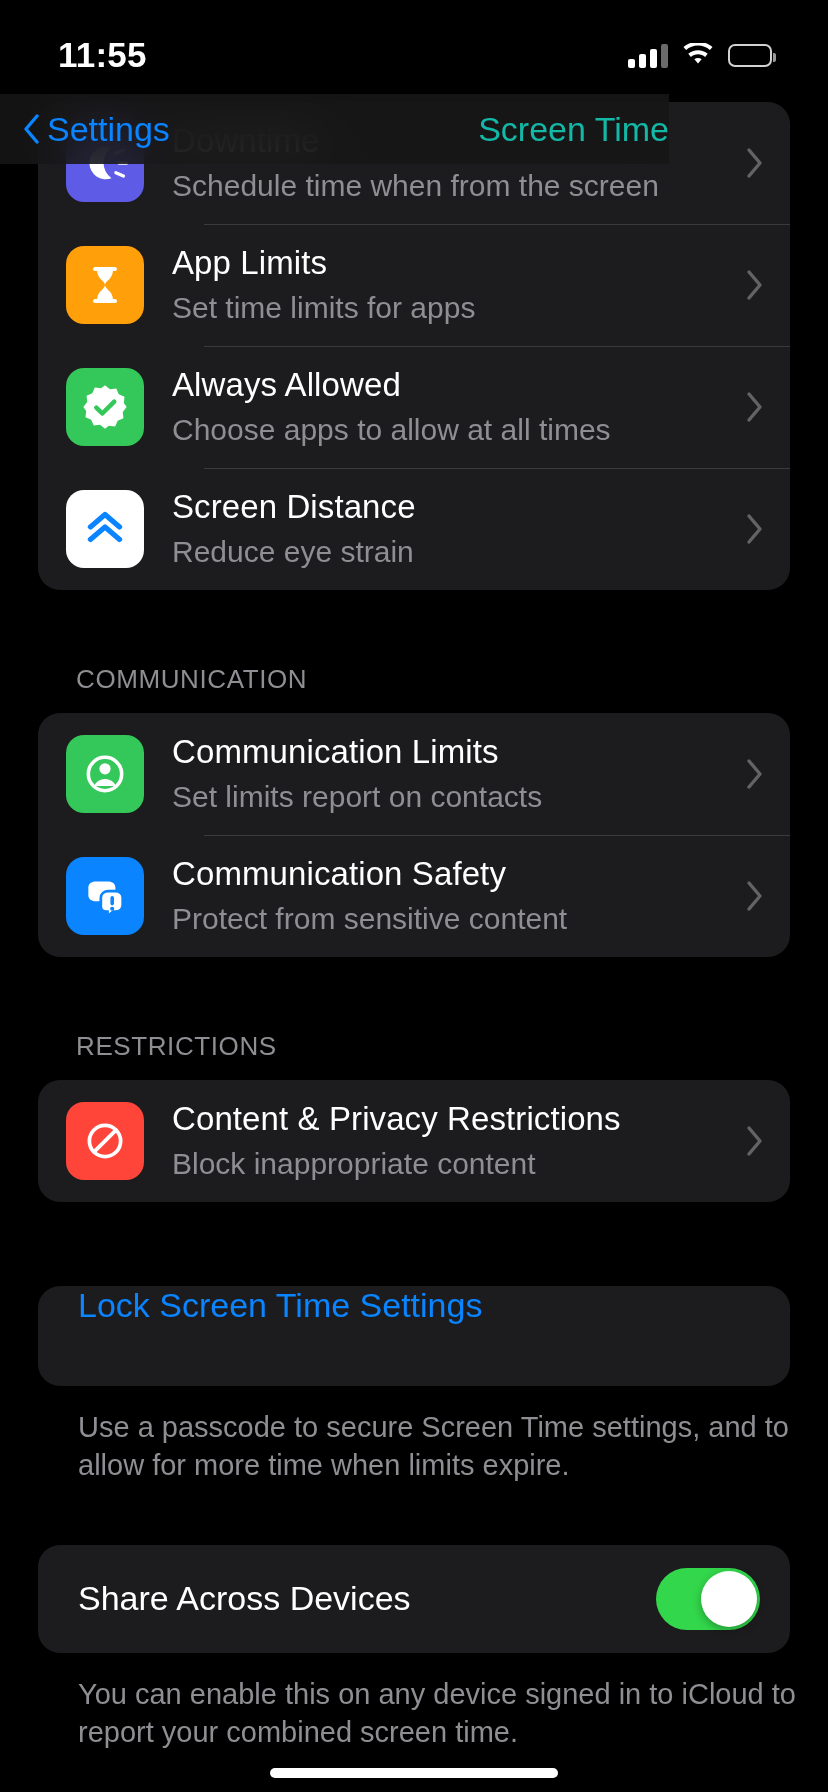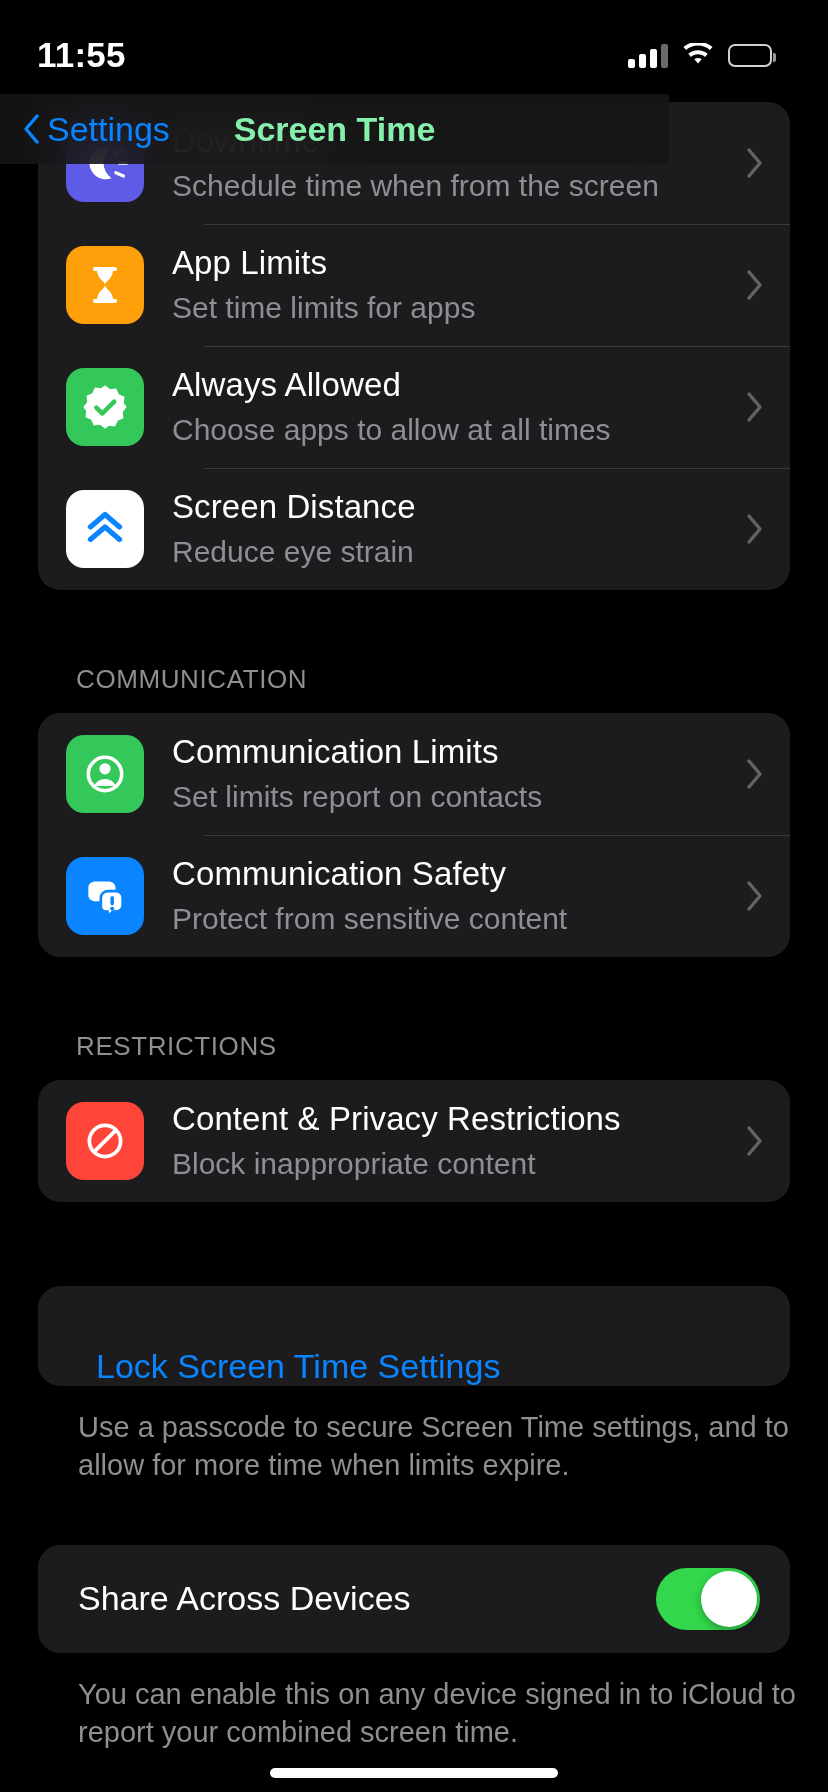--- a/index.html
+++ b/index.html
@@ -9,21 +9,21 @@
     font-family:"Liberation Sans", sans-serif;
     -webkit-font-smoothing:antialiased;
     overflow:hidden;
   }
   .screen { position:relative; width:828px; height:1792px; background:#000; }
 
   
   .statusbar {
     position:absolute; top:0; left:0; width:828px; height:94px;
     display:flex; align-items:center; justify-content:space-between;
-    padding:0 56px 0 37px; z-index:30;
+    padding:0 56px 0 58px; z-index:30;
   }
   .status-time {
     color:#fff; font-size:35px; font-weight:600; letter-spacing:0.2px;
     margin-top:16px;
   }
   .status-right { display:flex; align-items:center; gap:14px; margin-top:16px; }
   .bars { display:flex; align-items:flex-end; gap:4px; height:26px; }
   .bars i { display:block; width:7px; background:#fff; border-radius:2px; }
   .bars i:nth-child(1){ height:9px; }
   .bars i:nth-child(2){ height:14px; }
@@ -43,22 +43,22 @@
     background:rgba(22,22,22,.86);
     backdrop-filter:blur(22px);
     display:flex; align-items:center; z-index:25;
   }
   .nav-back {
     display:flex; align-items:center; gap:7px;
     margin-left:22px; color:#0A84FF; font-size:34px; cursor:pointer;
   }
   .chev-left { width:18px; height:30px; flex:none; }
   .nav-title {
-    position:absolute; left:0; right:0; text-align:center;
-    color:#86efac; font-size:34px; font-weight:700; pointer-events:none;
+    position:absolute; left:0; right:0; text-align:right;
+    color:#14b8a6; font-size:34px; font-weight:400; pointer-events:none;
   }
 
   
   .content { position:absolute; top:164px; left:0; width:828px; bottom:0; }
 
   .group {
     margin:0 38px; background:#1C1C1E; border-radius:22px; overflow:hidden;
   }
   .row {
     position:relative; display:flex; align-items:center;
@@ -77,21 +77,21 @@
 
   .section-head {
     color:#8E8E93; font-size:26px; letter-spacing:.6px;
     padding:0 0 18px 76px; text-transform:uppercase;
   }
   .footnote {
     color:#8E8E93; font-size:29px; line-height:1.32;
     padding:22px 25px 0 78px;
   }
 
-  .link-row { min-height:100px; padding-left:58px; align-items:flex-end; }
+  .link-row { min-height:100px; padding-left:40px; align-items:flex-start; }
   .link-text { color:#0A84FF; font-size:34px; }
 
   .toggle-row { min-height:108px; padding:0 30px 0 40px; }
   .toggle-label { color:#fff; font-size:34px; flex:1; }
   .switch {
     width:104px; height:62px; border-radius:31px; background:#32D74B;
     position:relative; flex:none; cursor:pointer;
   }
   .switch .knob {
     position:absolute; top:3px; left:45px; width:56px; height:56px;

